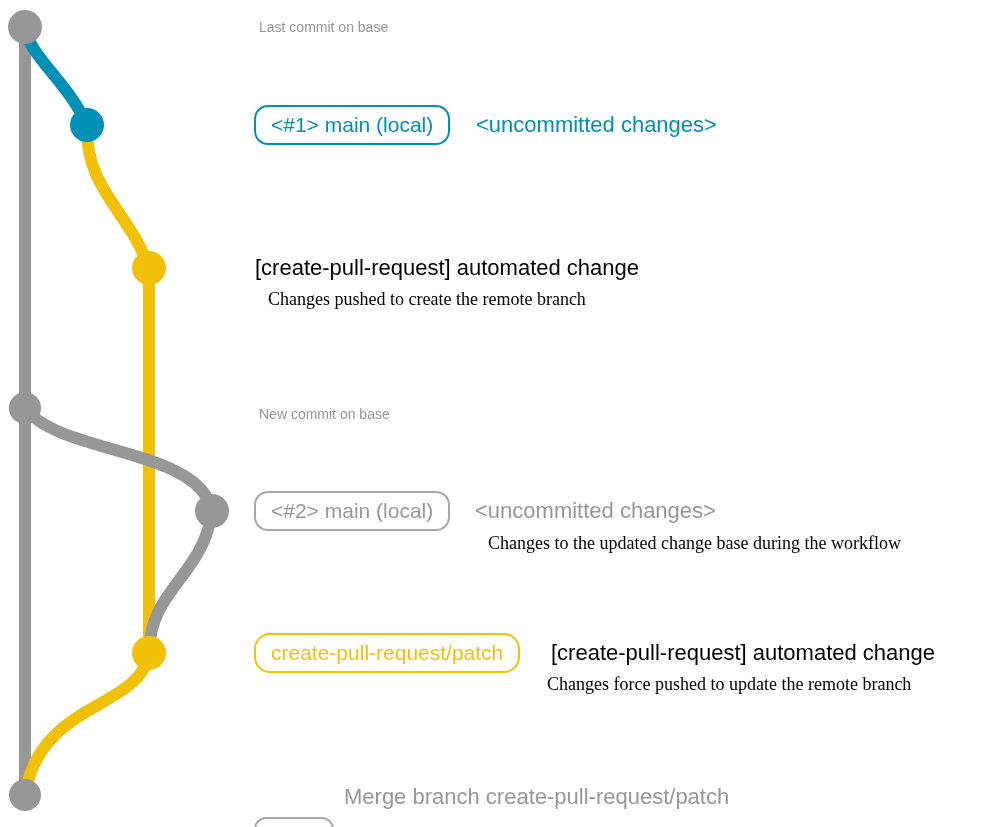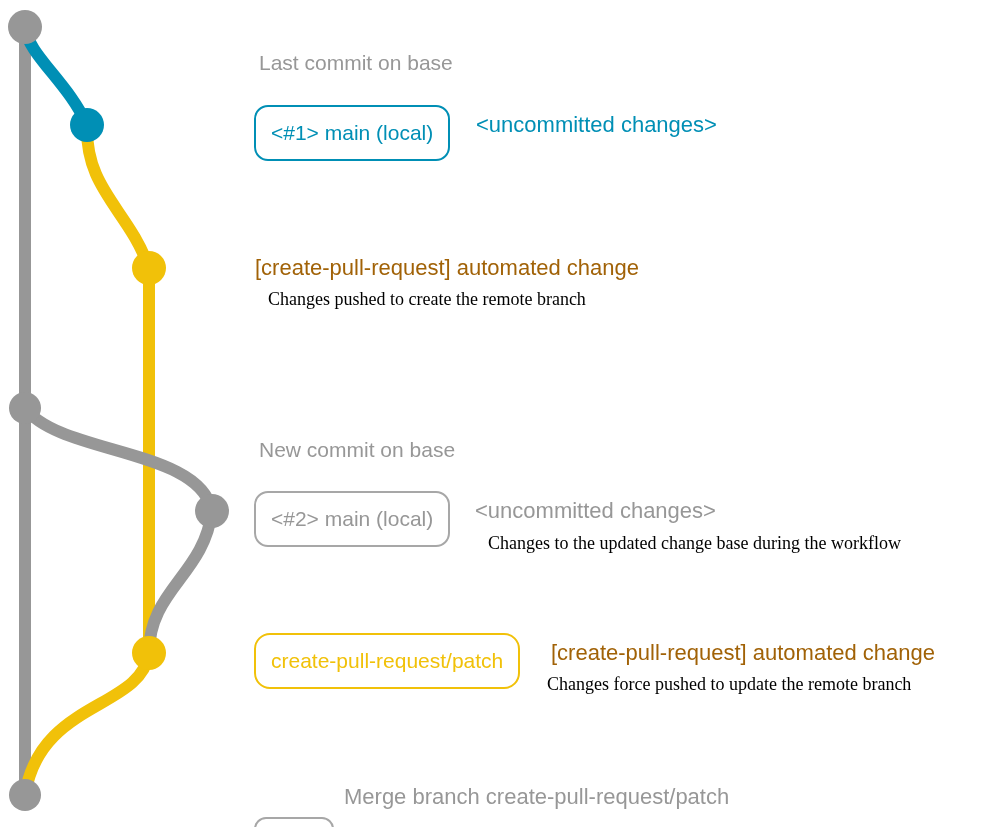--- a/index.html
+++ b/index.html
@@ -5,32 +5,32 @@
   html,body{margin:0;padding:0;background:#fff;}
   .canvas{
     position:relative;
     width:981px;height:827px;
     background:#ffffff;
     overflow:hidden;
     font-family:"Liberation Sans",sans-serif;
   }
   .graph-svg{position:absolute;left:0;top:0;}
   .abs{position:absolute;white-space:nowrap;}
-  .cap{font-size:21px;line-height:26px;color:#979797;margin-top:36px;}
+  .cap{font-size:14px;line-height:26px;color:#979797;}
   .lbl{font-size:22px;line-height:26px;}
   .t-gray{color:#979797;}
   .t-blue{color:#008fb5;}
-  .t-yellow{color:#a16207;}
+  .t-yellow{color:#000000;}
   .desc{
     font-family:"Liberation Serif",serif;
     font-size:18px;line-height:22px;color:#000000;
   }
   .badge{
     position:absolute;box-sizing:border-box;
-    height:56px;display:flex;align-items:center;
+    height:40px;display:flex;align-items:center;
     padding:0 15px;background:#ffffff;
     border:2px solid;border-radius:14px;
     font-size:21px;white-space:nowrap;
   }
   .badge.b-blue{border-color:#008fb5;color:#008fb5;}
   .badge.b-gray{border-color:#a7a7a7;color:#979797;}
   .badge.b-yellow{border-color:#f1c109;color:#f1c109;border-radius:16px;}
   .badge.b-small{border-radius:12px;margin-top:40px;}
 </style>
 </head>

